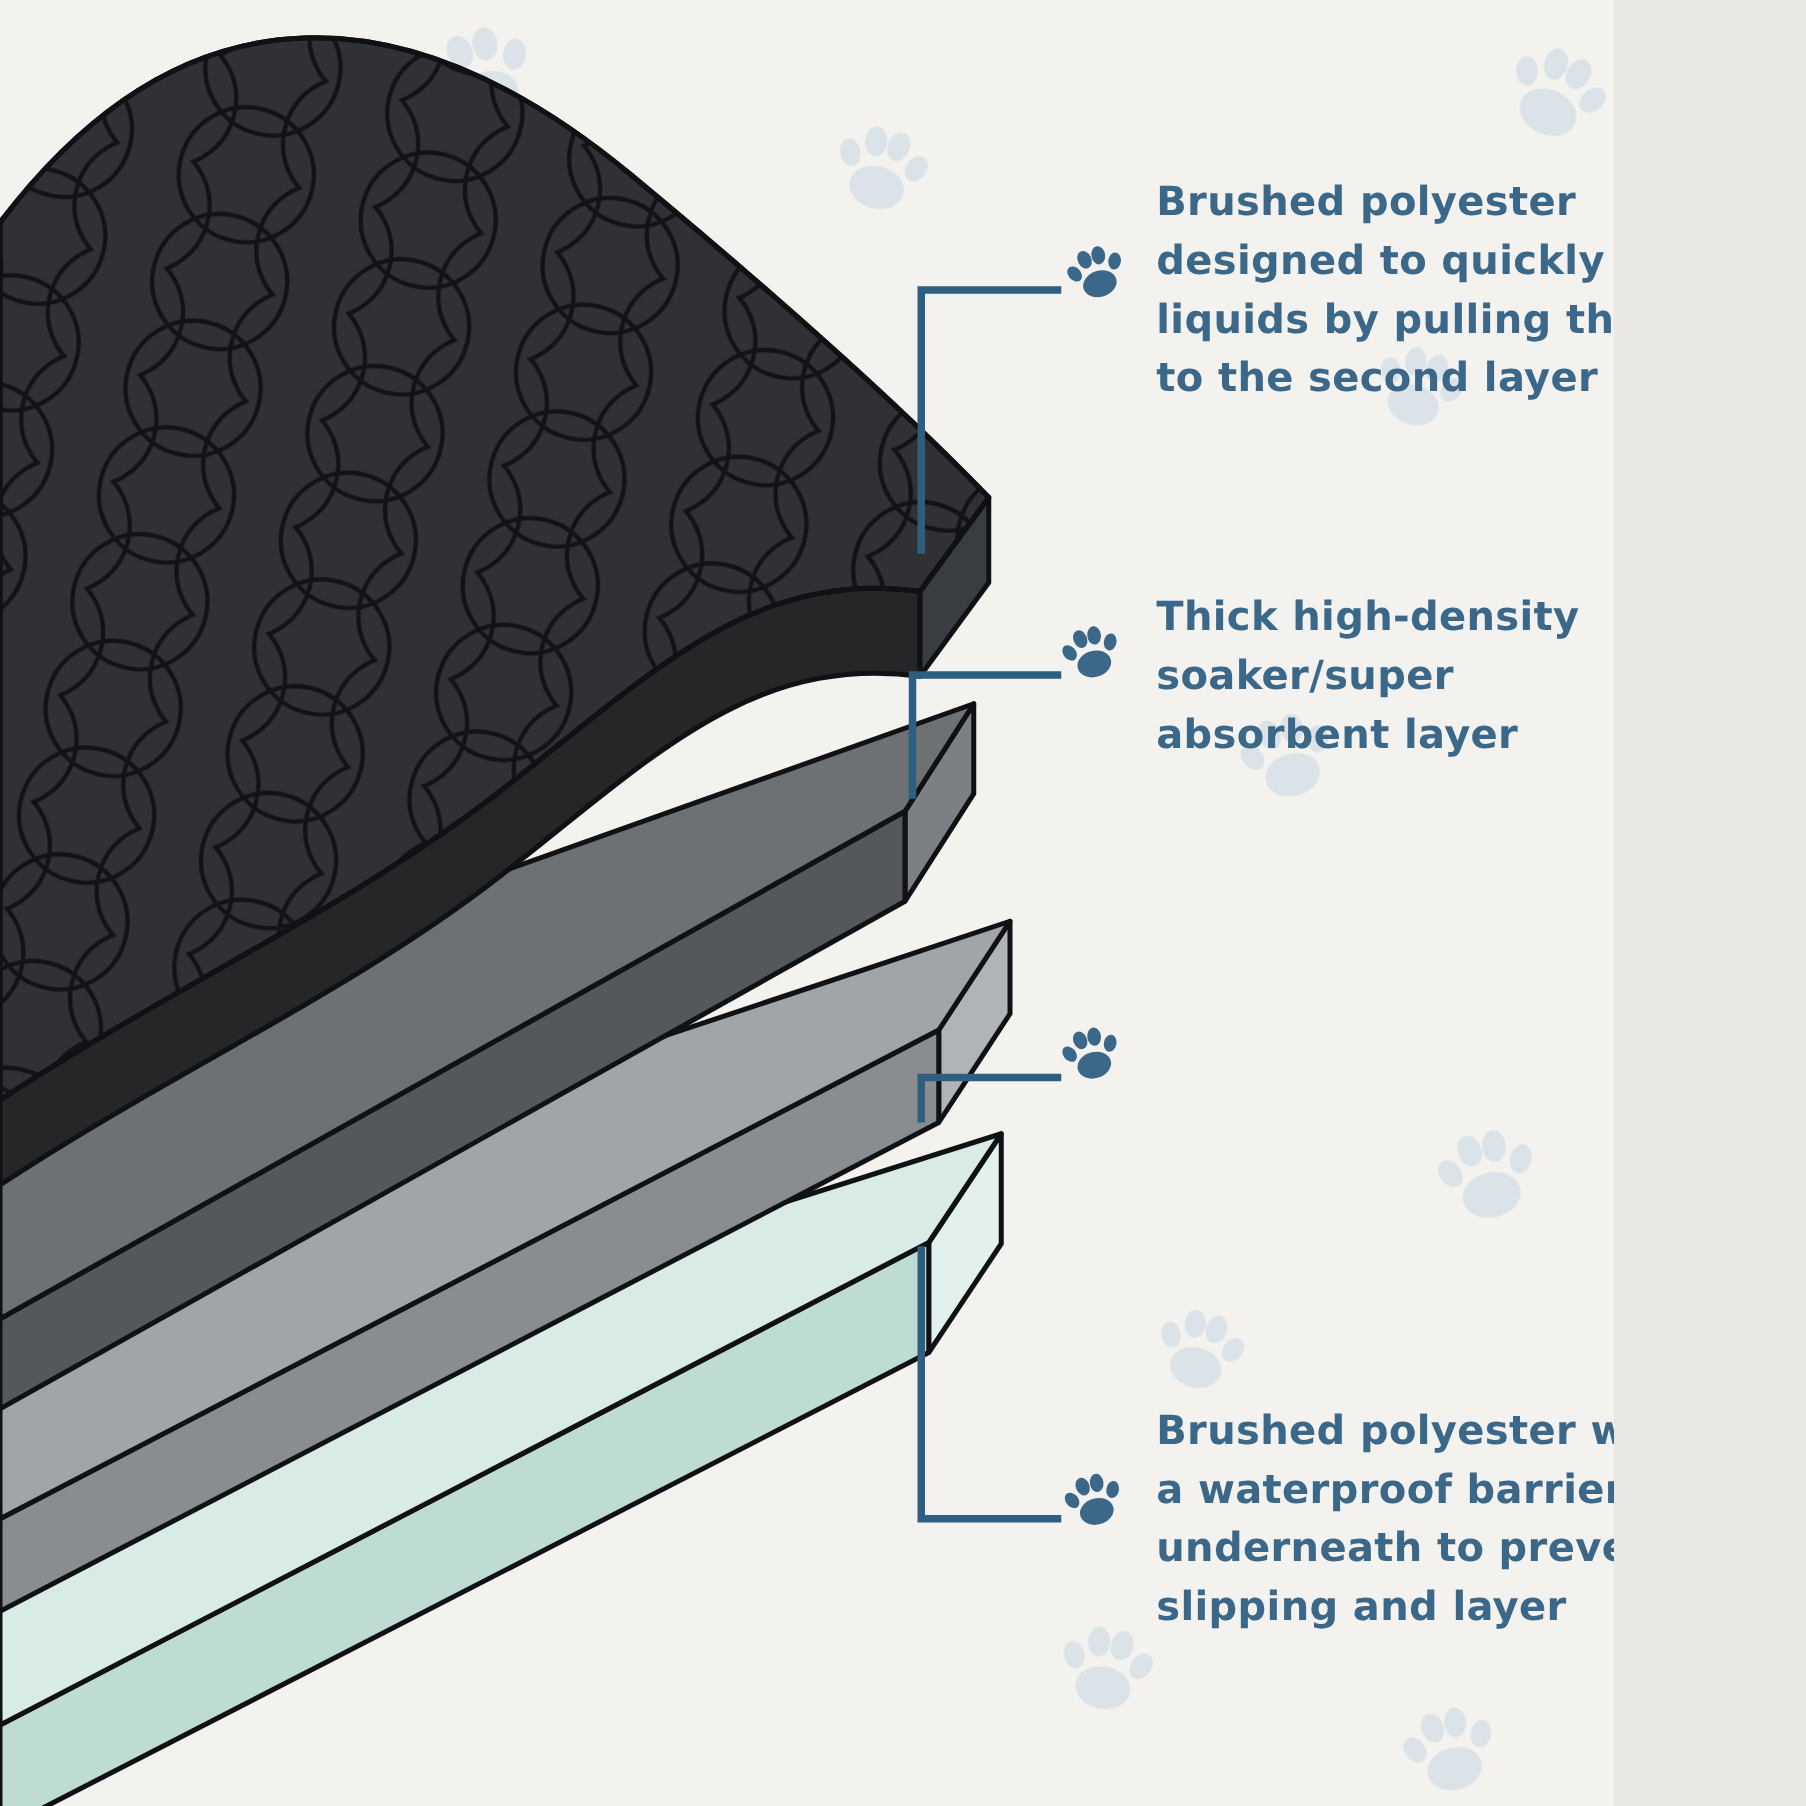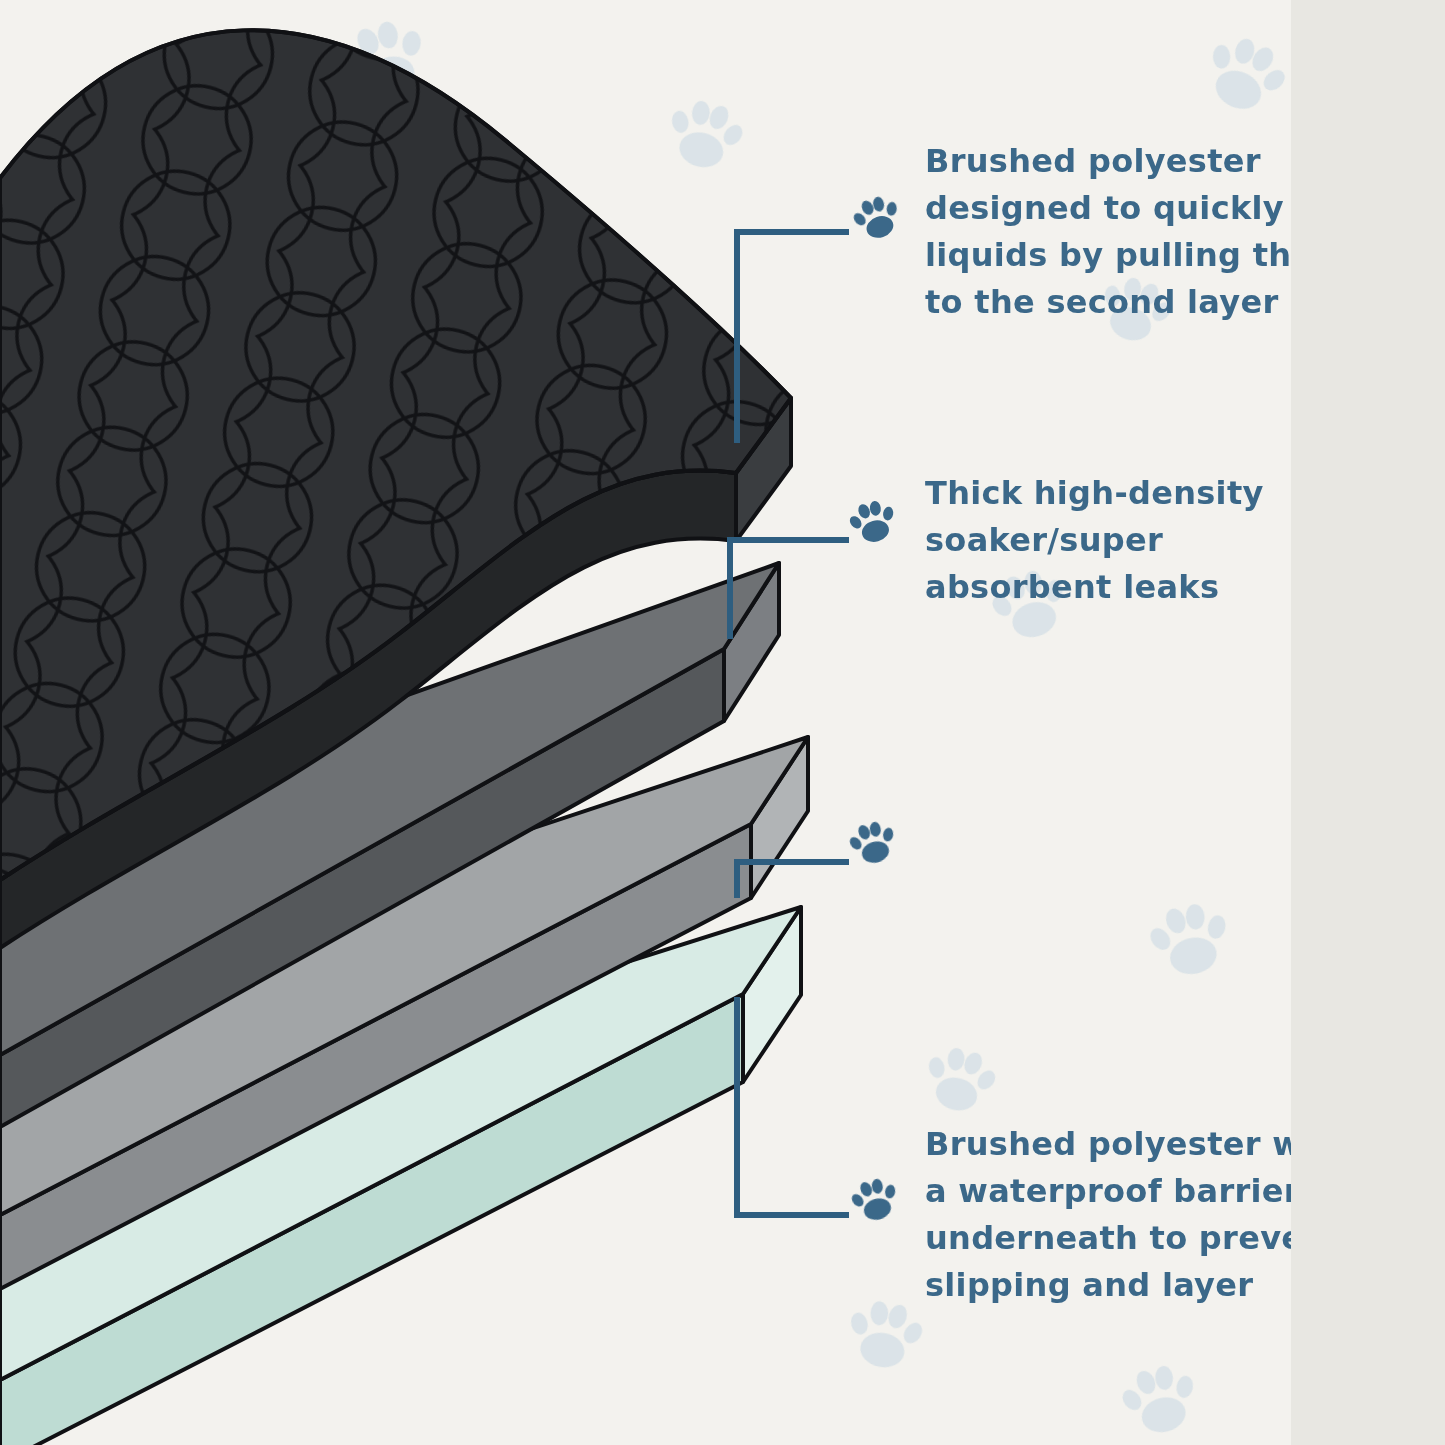--- a/index.html
+++ b/index.html
@@ -116,21 +116,21 @@
     </g>
   </svg>
 
   <div class="callout-text" style="top:138px">Brushed polyester
 designed to quickly absorb
 liquids by pulling them
 to the second layer</div>
 
   <div class="callout-text" style="top:470px">Thick high-density
 soaker/super
-absorbent leaks</div>
+absorbent layer</div>
 
 
   <div class="callout-text" style="top:1121px">Brushed polyester with
 a waterproof barrier
 underneath to prevent
 slipping and layer</div>
 
 </div>
 
 </body></html>

